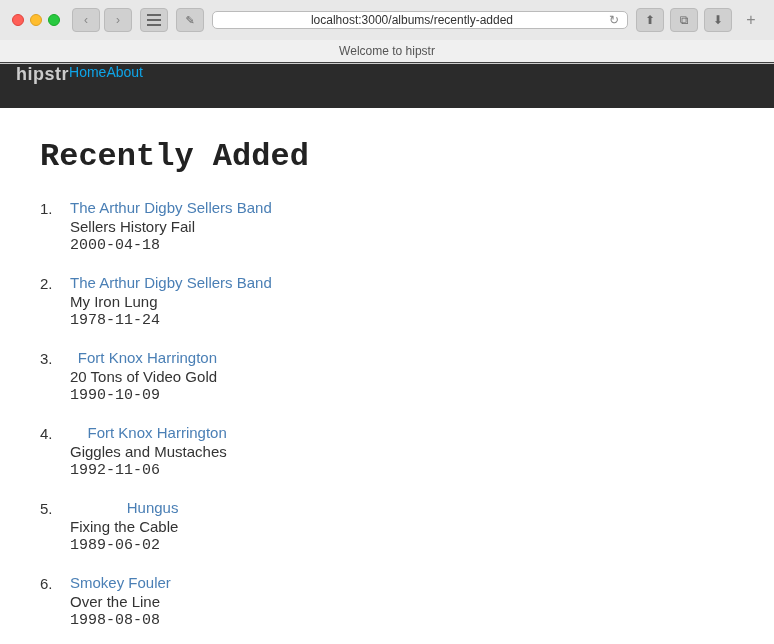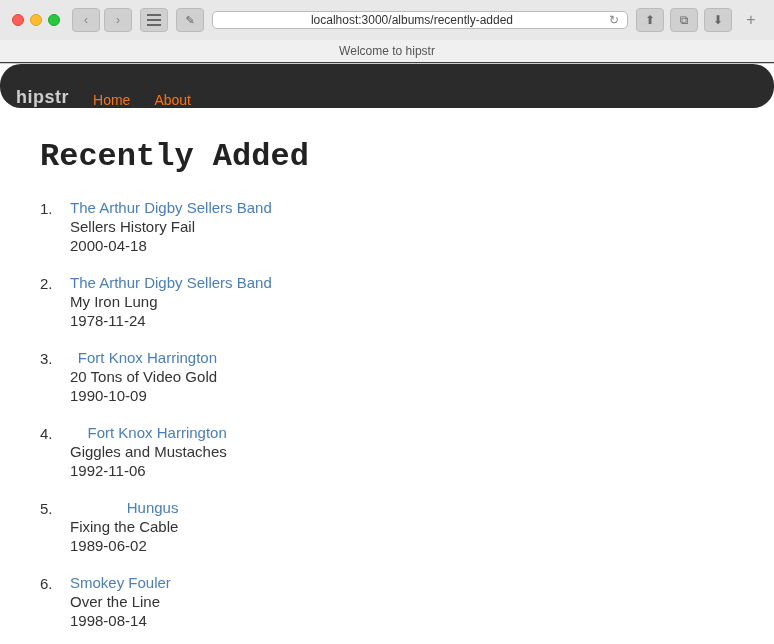--- a/index.html
+++ b/index.html
@@ -132,34 +132,32 @@
       text-align: center;
       font-size: 12px;
       color: #555;
       padding: 4px;
     }
 
     
     .app-nav {
       background: #2b2b2b;
       display: flex;
-      align-items: flex-end;
+      align-items: flex-start;
       padding: 0 16px;
       height: 44px;
-      gap: 24px;
-      border-radius: 21px;
     }
     .app-logo {
       color: #ccc;
       font-size: 18px;
       font-weight: 600;
       letter-spacing: 0.5px;
     }
     .nav-link {
-      color: #f97316;
+      color: #0ea5e9;
       font-size: 14px;
       text-decoration: none;
       cursor: pointer;
     }
 
     
     .page-content {
       padding: 30px 40px;
       background: #fff;
       min-height: 500px;
@@ -202,20 +200,21 @@
     .album-name {
       font-size: 15px;
       color: #333;
       display: block;
       margin-bottom: 2px;
     }
     .album-date {
       font-size: 15px;
       color: #333;
       display: block;
+      font-family: Liberation Mono, monospace;
     }
   </style>
 </head>
 <body>
 
 <div class="browser-chrome">
   <div class="browser-titlebar">
     <div class="traffic-lights">
       <div class="traffic-light tl-close"></div>
       <div class="traffic-light tl-minimize"></div>
@@ -296,17 +295,17 @@
       <a class="album-artist">Hungus</a>
       <span class="album-name">Fixing the Cable</span>
       <span class="album-date">1989-06-02</span>
     </div>
   </li>
       <li class="album-item">
     <span class="album-number">6</span>
     <div class="album-details">
       <a class="album-artist">Smokey Fouler</a>
       <span class="album-name">Over the Line</span>
-      <span class="album-date">1998-08-14</span>
+      <span class="album-date">1998-08-08</span>
     </div>
   </li>
     </ol>
 </div>
 
 </body></html>

